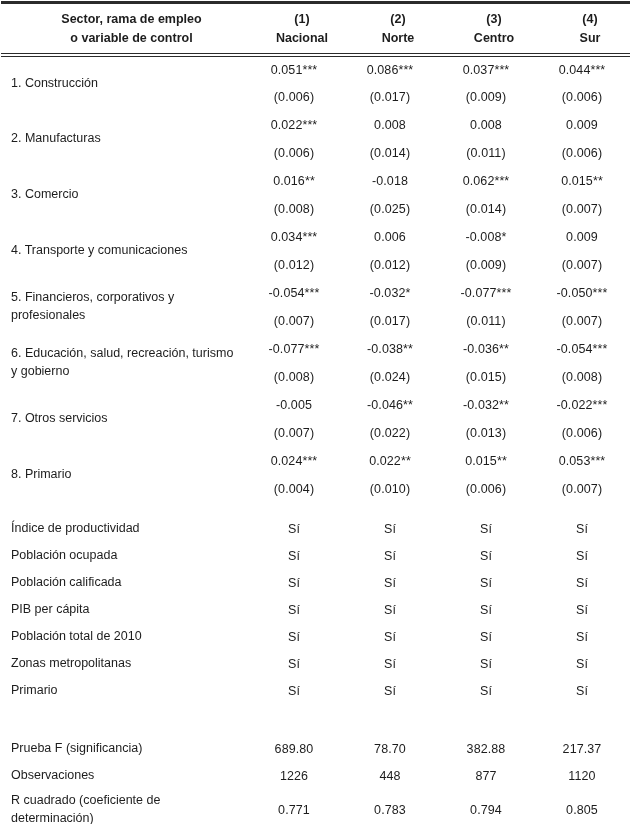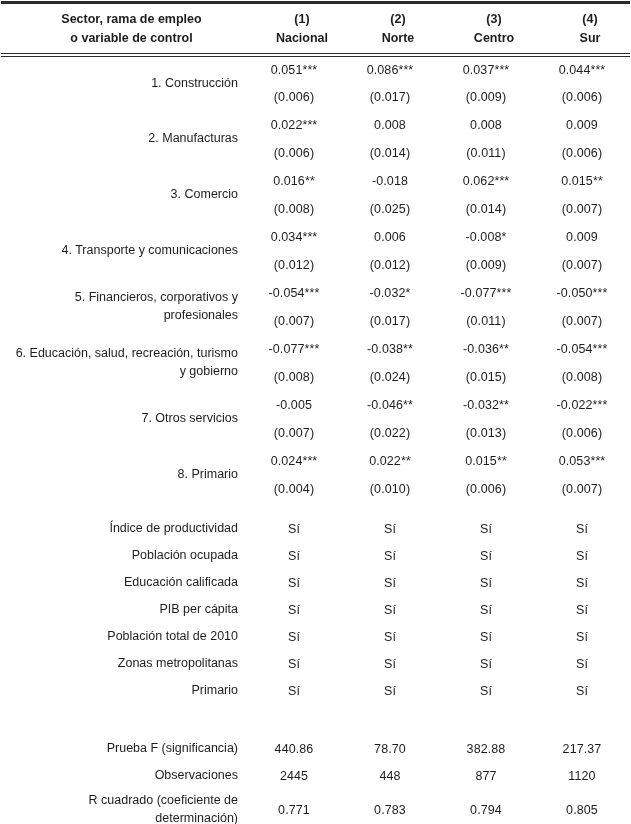--- a/index.html
+++ b/index.html
@@ -32,21 +32,21 @@
     text-align: center;
     vertical-align: middle;
     padding: 6px 2px 5px 18px;
   }
 
   td {
     font-size: 12.5px;
     vertical-align: middle;
   }
   td.label {
-    text-align: right;
+    text-align: left;
     padding: 2px 8px 2px 10px;
     line-height: 1.4;
   }
   td.val {
     text-align: center;
     letter-spacing: 0.1px;
   }
   tr.num-row td { height: 28px; }
   tr.ctl-row td { height: 27px; margin-top: 47px; }
   tr.stat-row td { height: 27px; }
@@ -215,21 +215,21 @@
       <td class="val">Sí</td>
     </tr>
     <tr class="ctl-row">
       <td class="label">Población ocupada</td>
       <td class="val">Sí</td>
       <td class="val">Sí</td>
       <td class="val">Sí</td>
       <td class="val">Sí</td>
     </tr>
     <tr class="ctl-row">
-      <td class="label">Educación calificada</td>
+      <td class="label">Población calificada</td>
       <td class="val">Sí</td>
       <td class="val">Sí</td>
       <td class="val">Sí</td>
       <td class="val">Sí</td>
     </tr>
     <tr class="ctl-row">
       <td class="label">PIB per cápita</td>
       <td class="val">Sí</td>
       <td class="val">Sí</td>
       <td class="val">Sí</td>
@@ -256,28 +256,28 @@
       <td class="val">Sí</td>
       <td class="val">Sí</td>
     </tr>
 
     <tr class="spacer-lg">
         <td colspan="5"></td>
       </tr>
 
     <tr class="stat-row">
       <td class="label">Prueba F (significancia)</td>
-      <td class="val">440.86</td>
+      <td class="val">689.80</td>
       <td class="val">78.70</td>
       <td class="val">382.88</td>
       <td class="val">217.37</td>
     </tr>
     <tr class="stat-row">
       <td class="label">Observaciones</td>
-      <td class="val">2445</td>
+      <td class="val">1226</td>
       <td class="val">448</td>
       <td class="val">877</td>
       <td class="val">1120</td>
     </tr>
     <tr class="stat-row tall">
       <td class="label">R cuadrado (coeficiente de determinación)</td>
       <td class="val">0.771</td>
       <td class="val">0.783</td>
       <td class="val">0.794</td>
       <td class="val">0.805</td>

